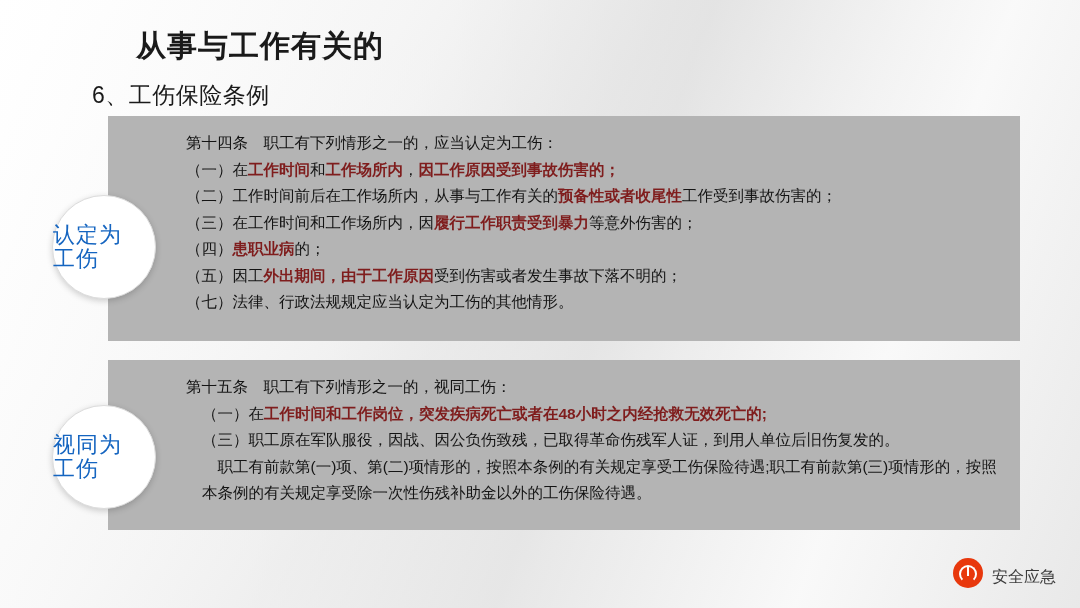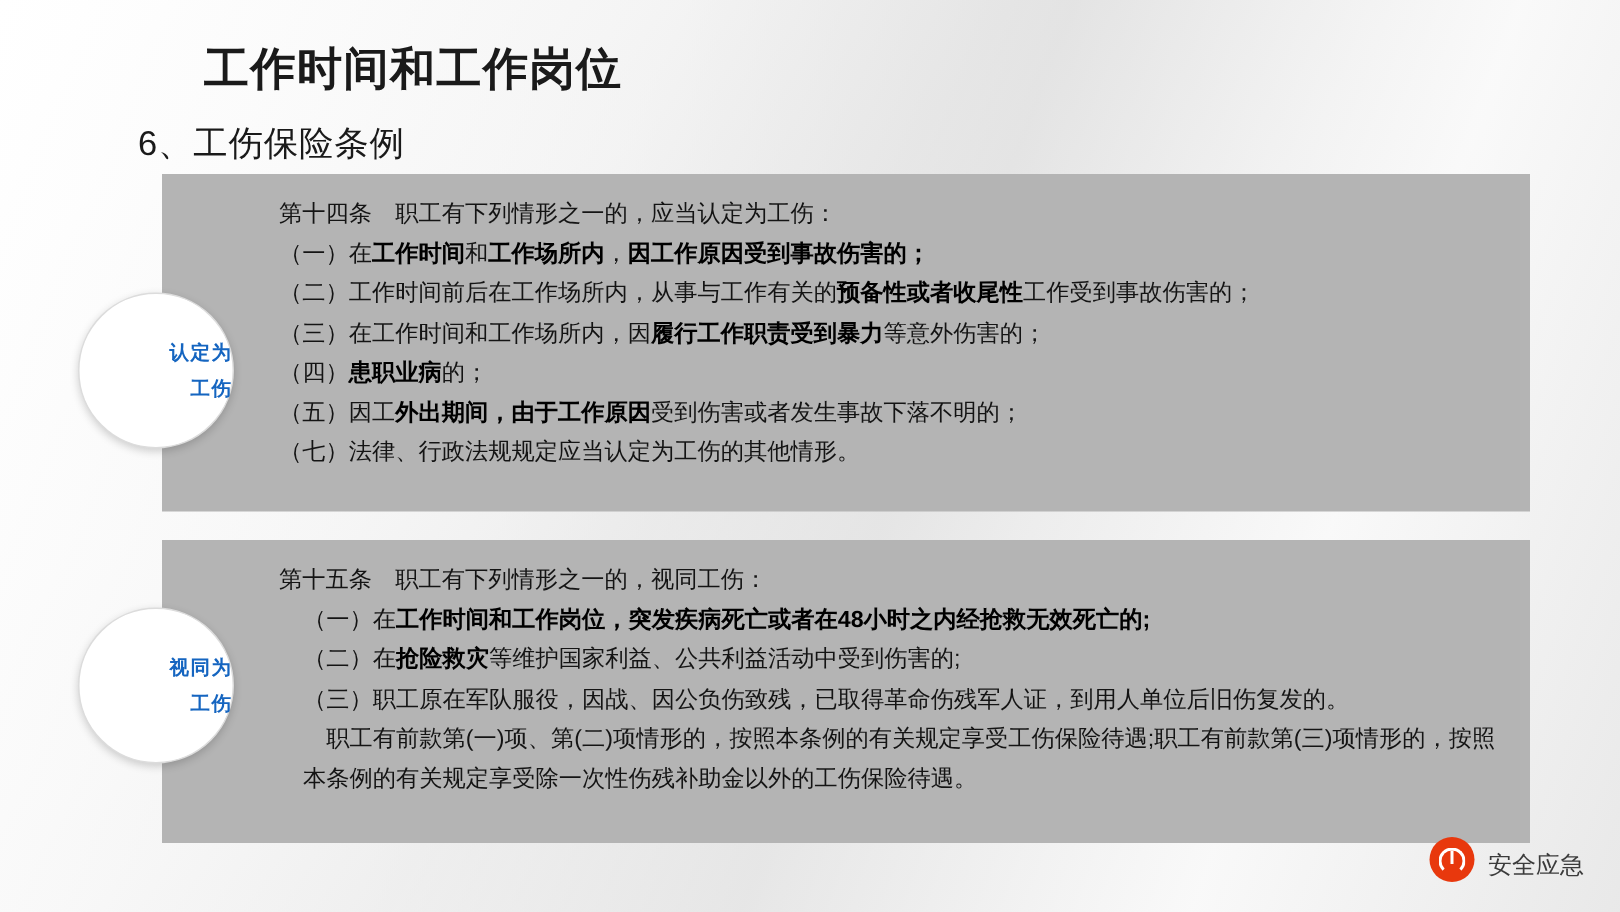--- a/index.html
+++ b/index.html
@@ -39,49 +39,49 @@
     color: #1a1a1a;
     letter-spacing: 0.5px;
   }
 
   .panel {
     position: absolute;
     background: #b4b4b4;
     color: #141414;
   }
   .panel-1 { left: 108px; top: 116px; width: 912px; height: 225px; }
-  .panel-2 { left: 108px; top: 360px; width: 912px; height: 202px; }
+  .panel-2 { left: 108px; top: 360px; width: 912px; height: 170px; }
 
   .panel-inner {
     padding: 14px 18px 10px 78px;
   }
   .line {
     font-size: 15.5px;
     line-height: 26.5px;
     white-space: nowrap;
   }
   .line.indent { padding-left: 16px; }
   .line.wrap { white-space: normal; }
-  .hl { color: #000000; font-weight: bold; }
+  .hl { color: #7f1d1d; font-weight: bold; }
 
   
   .callout {
     position: absolute;
     width: 104px; height: 104px;
     border-radius: 50%;
     background: #ffffff;
     border: 1px solid #dcdcdc;
     box-shadow: 0 2px 6px rgba(0,0,0,0.18);
     display: flex;
     flex-direction: column;
-    align-items: flex-end;
+    align-items: flex-start;
     justify-content: center;
     color: #1565c0;
-    font-size: 13px;
-    font-weight: bold;
+    font-size: 22px;
+    font-weight: normal;
     line-height: 24px;
     letter-spacing: 1px;
   }
   .callout-1 { left: 52px; top: 195px; }
   .callout-2 { left: 52px; top: 405px; }
 
   
   .watermark {
     position: absolute;
     right: 24px; bottom: 20px;
@@ -115,40 +115,39 @@
     transform: translateX(-50%);
     width: 2px; height: 9px;
     background: #fff;
   }
 </style>
 </head>
 <body>
 
 <div class="slide">
 
-  <div class="title">工作时间和工作岗位</div>
+  <div class="title">从事与工作有关的</div>
   <div class="subtitle">6、工伤保险条例</div>
 
   <div class="panel panel-1">
     <div class="panel-inner" id="p1">
         <div class="line"><span>第十四条　职工有下列情形之一的，应当认定为工伤：</span></div>
         <div class="line"><span>（一）在</span><span class="hl">工作时间</span><span>和</span><span class="hl">工作场所内</span><span>，</span><span class="hl">因工作原因受到事故伤害的；</span></div>
         <div class="line"><span>（二）工作时间前后在工作场所内，从事与工作有关的</span><span class="hl">预备性或者收尾性</span><span>工作受到事故伤害的；</span></div>
         <div class="line"><span>（三）在工作时间和工作场所内，因</span><span class="hl">履行工作职责受到暴力</span><span>等意外伤害的；</span></div>
         <div class="line"><span>（四）</span><span class="hl">患职业病</span><span>的；</span></div>
         <div class="line"><span>（五）因工</span><span class="hl">外出期间，由于工作原因</span><span>受到伤害或者发生事故下落不明的；</span></div>
         <div class="line"><span>（七）法律、行政法规规定应当认定为工伤的其他情形。</span></div>
       </div>
   </div>
 
   <div class="panel panel-2">
     <div class="panel-inner" id="p2">
         <div class="line"><span>第十五条　职工有下列情形之一的，视同工伤：</span></div>
         <div class="line indent"><span>（一）在</span><span class="hl">工作时间和工作岗位，突发疾病死亡或者在48小时之内经抢救无效死亡的;</span></div>
-        <div class="line indent"><span>（二）在</span><span class="hl">抢险救灾</span><span>等维护国家利益、公共利益活动中受到伤害的;</span></div>
         <div class="line indent"><span>（三）职工原在军队服役，因战、因公负伤致残，已取得革命伤残军人证，到用人单位后旧伤复发的。</span></div>
         <div class="line indent wrap"><span>　职工有前款第(一)项、第(二)项情形的，按照本条例的有关规定享受工伤保险待遇;职工有前款第(三)项情形的，按照本条例的有关规定享受除一次性伤残补助金以外的工伤保险待遇。</span></div>
       </div>
   </div>
 
   <div class="callout callout-1" style="color: rgb(21, 101, 192);">
     <span>认定为</span>
     <span>工伤</span>
   </div>
   <div class="callout callout-2" style="color: rgb(21, 101, 192);">

